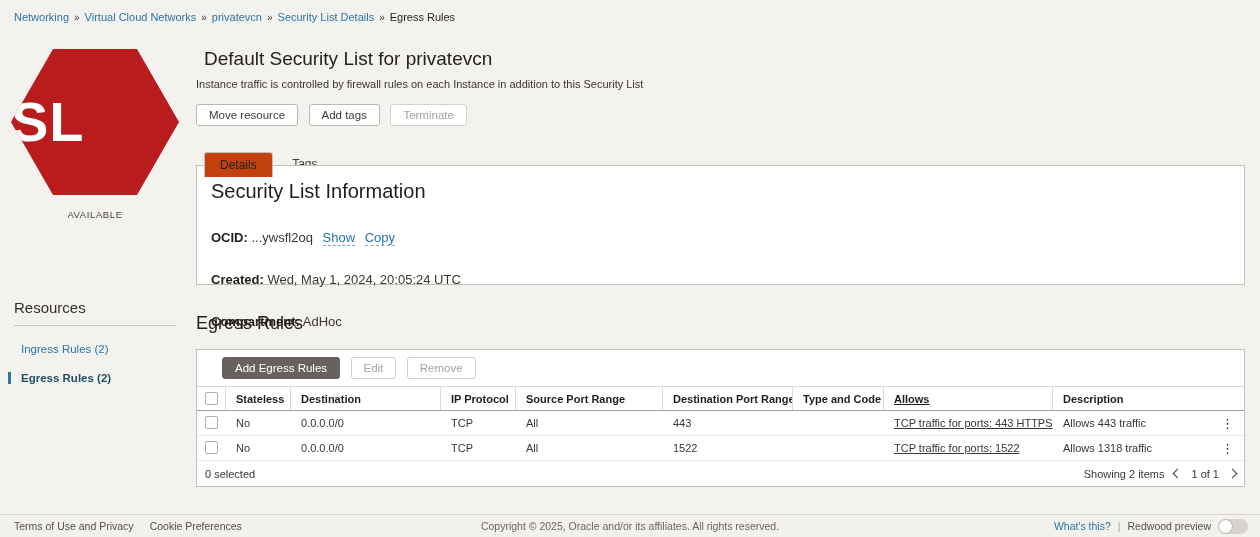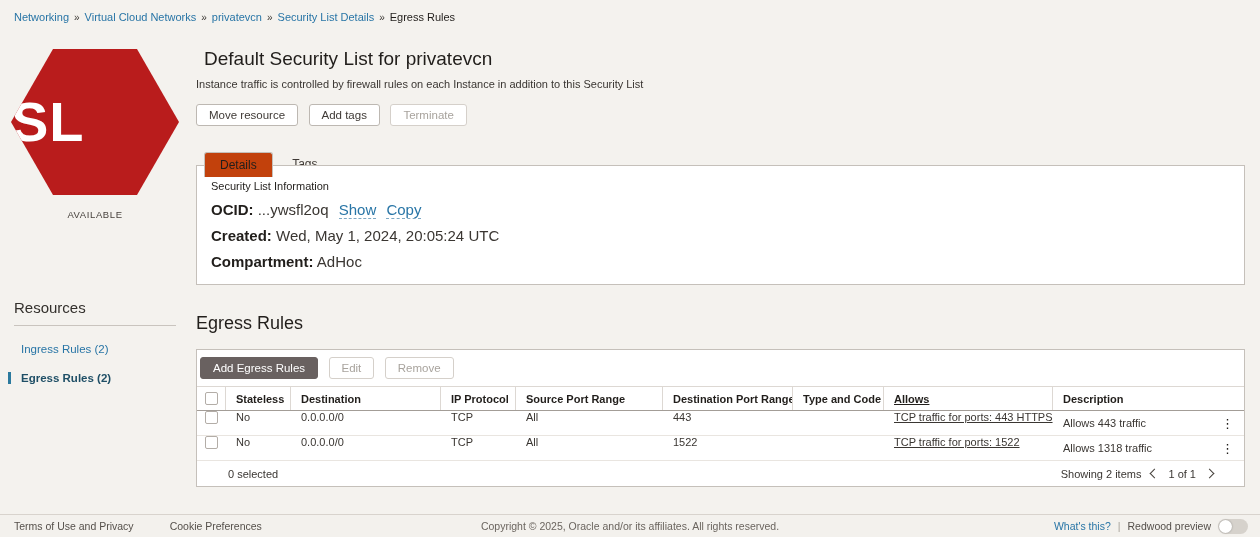--- a/index.html
+++ b/index.html
@@ -37,58 +37,58 @@
   .btn-dark { display:inline-block; background:#696160; border:1px solid #696160; border-radius:3px; padding:4px 12px;
               font-size:11.5px; color:#fff; margin-right:6px; cursor:pointer; font-family:inherit; }
 
   
   .tabs { margin-top:15px; height:24px; }
   .tab { display:inline-block; font-size:12px; padding:5px 15px; color:#3f3a36; cursor:pointer; }
   .tab.active { background:#c2410c; border:1px solid #c5c0ba; border-bottom:none; border-radius:3px 3px 0 0;
                 margin-left:8px; position:relative; top:1px; z-index:2; color:#211e1b;margin-top:10px; }
   .card { background:#fff; border:1px solid #c5c0ba; position:relative; z-index:1; }
   .details-card { height:120px; padding:12px 14px; }
-  .card-title { font-size:11px; font-weight:500; color:#211e1b; margin:2px 0 4px 0; }
-  .kv { font-size:15px; margin-top:9px; }
+  .card-title { font-size:20px; font-weight:500; color:#211e1b; margin:2px 0 4px 0; }
+  .kv { font-size:13px; margin-top:27px; }
   .kv b { color:#211e1b; }
   .dlink { color:#2875a6; text-decoration:none; border-bottom:1px dashed #7fa9c4; margin-left:6px; cursor:pointer; }
 
   
   .egress-title { font-size:18px; font-weight:500; color:#211e1b; margin:28px 0 0 0; }
   .table-card { margin-top:15px; }
-  .toolbar { padding:7px 3px; }
+  .toolbar { padding:7px 25px; }
   .tbl-header { display:flex; align-items:stretch; height:25px; border-top:1px solid #ddd8d3; border-bottom:1px solid #a39d97;
                 font-size:11px; font-weight:bold; color:#211e1b; }
   .tbl-header .cell { border-right:1px solid #ddd8d3; display:flex; align-items:center; }
   .tbl-header .cell:last-child { border-right:none; }
-  .tbl-row { display:flex; height:25px; border-bottom:1px solid #e9e5e0; font-size:11px; }
+  .tbl-row { display:flex; align-items:center; height:25px; border-bottom:1px solid #e9e5e0; font-size:11px; }
   .cell { padding-left:10px; white-space:nowrap; overflow:hidden; }
   .c-check { width:29px; padding-left:8px; flex:none; }
   .c-stateless { width:65px; flex:none; }
   .c-dest { width:150px; flex:none; }
   .c-proto { width:75px; flex:none; }
   .c-sport { width:147px; flex:none; }
   .c-dport { width:130px; flex:none; }
   .c-type { width:91px; flex:none; }
   .c-allows { width:169px; flex:none;text-decoration:underline; }
   .c-desc { flex:1; display:flex; align-items:center; }
   .checkbox { width:13px; height:13px; border:1px solid #b3ada7; border-radius:2px; background:#fff; display:inline-block; cursor:pointer; }
   .sort-caret { display:inline-block; width:0; height:0; border-left:4px solid transparent; border-right:4px solid transparent;
                 border-top:5px solid #3a3632; margin-left:6px; cursor:pointer; }
   .kebab { margin-left:auto; padding:0 10px; font-size:13px; color:#211e1b; cursor:pointer; line-height:1; }
-  .tbl-footer { display:flex; align-items:center; justify-content:space-between; height:25px; padding:0 31px; font-size:11px; }
+  .tbl-footer { display:flex; align-items:center; justify-content:space-between; height:25px; padding:0 8px; font-size:11px; }
   .pager { display:flex; align-items:center; gap:10px; }
   .chev { width:7px; height:7px; border-left:1.5px solid #45403b; border-bottom:1.5px solid #45403b; display:inline-block; cursor:pointer; }
   .chev-left { transform:rotate(45deg); }
   .chev-right { transform:rotate(225deg); }
 
   
   .footer { position:absolute; left:0; right:0; bottom:0; height:23px; border-top:1px solid #d8d3cd; background:#f3f1ed;
             display:flex; align-items:center; font-size:10.5px; color:#55504b; }
-  .footer .f-left { margin-left:14px; display:flex; gap:36px; }
+  .footer .f-left { margin-left:14px; display:flex; gap:16px; }
   .footer .f-link { color:#55504b; text-decoration:none; cursor:pointer; }
   .footer .f-copy { position:absolute; left:50%; transform:translateX(-50%); color:#6b655f; }
   .footer .f-right { margin-left:auto; margin-right:12px; display:flex; align-items:center; gap:7px; }
   .footer .f-blue { color:#2875a6; text-decoration:none; cursor:pointer; }
   .footer .f-sep { color:#a8a39d; }
   .toggle { width:30px; height:15px; border-radius:8px; background:#d6d2cc; position:relative; cursor:pointer; }
   .toggle .knob { width:13px; height:13px; border-radius:50%; background:#fff; position:absolute; left:1px; top:1px;
                   box-shadow:0 0 2px rgba(0,0,0,.35); }
 </style>
 </head>

